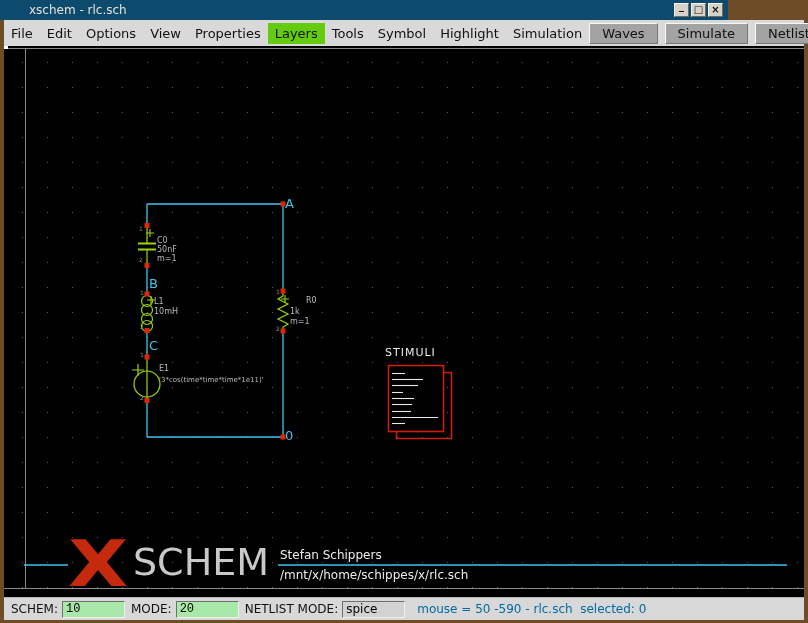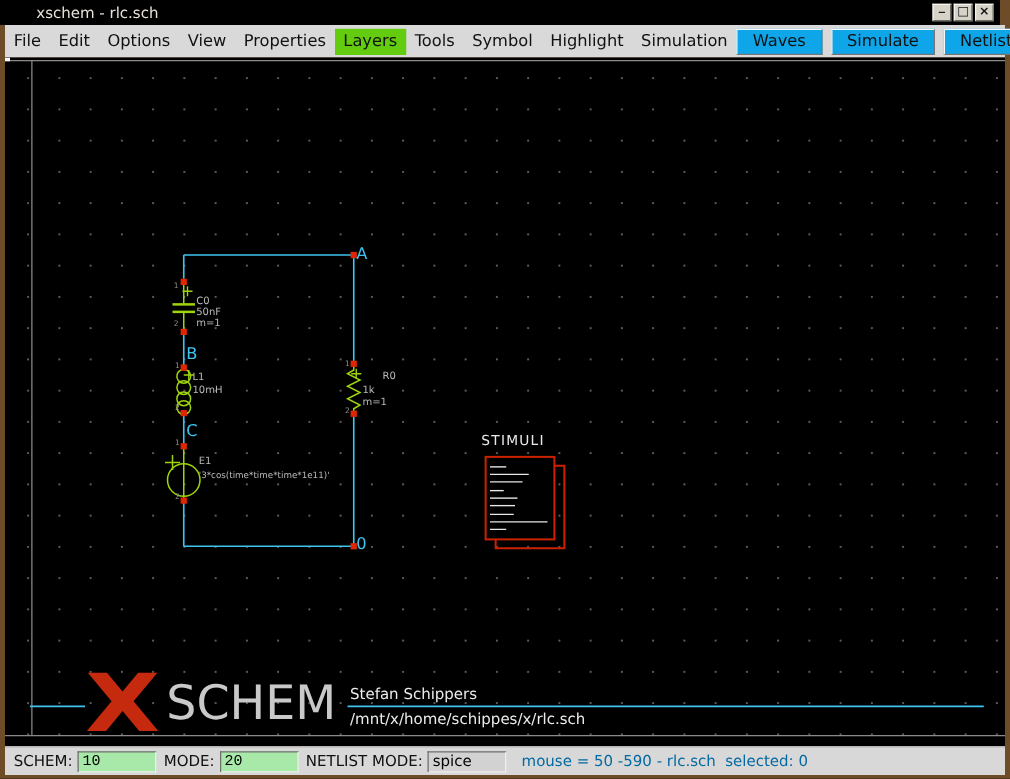--- a/index.html
+++ b/index.html
@@ -1,29 +1,29 @@
 <!DOCTYPE html>
 <html><head>
 <meta charset="utf-8">
 <style>
   html,body{margin:0;padding:0;background:#222;}
   *{box-sizing:border-box;font-family:"DejaVu Sans",sans-serif;}
   #window{position:relative;width:808px;height:623px;background:#6f4c28;overflow:hidden;}
   
-  #titlebar{position:absolute;left:0;top:0;width:800px;height:20px;background:#000000;color:#e8e2d8;}
+  #titlebar{position:absolute;left:0;top:0;width:728px;height:20px;background:#0c4a6e;color:#e8e2d8;}
   #titlebar .title{position:absolute;left:29px;top:3px;font-size:12px;}
   .winctrls{position:absolute;right:5px;top:3px;display:flex;gap:2px;}
   .winbtn{width:15px;height:14px;background:#d6d2c8;border:1px solid;border-color:#f4f2ee #6d6a62 #6d6a62 #f4f2ee;
           font-size:10px;line-height:11px;text-align:center;color:#111;font-weight:bold;cursor:default;}
   
   #menubar{position:absolute;left:4px;top:20px;width:800px;height:26px;background:#d9d9d9;display:flex;align-items:center;}
   .menu-item{font-size:13px;color:#111;padding:3px 7px;white-space:nowrap;}
   .menu-item.active{background:#63cc0e;}
   #menubar .spacer{flex:1;}
-  .mbtn{font-size:13px;color:#111;background:#0ea5e9;border:1px solid;border-color:#f8f8f8 #767676 #767676 #f8f8f8;
+  .mbtn{font-size:13px;color:#111;background:#a3a3a3;border:1px solid;border-color:#f8f8f8 #767676 #767676 #f8f8f8;
         padding:2px 12px;margin-right:7px;white-space:nowrap;}
   
   #canvas{position:absolute;left:4px;top:46px;width:800px;height:551px;background:#000;
           background-image:radial-gradient(circle,#5c5c5c 0.8px,transparent 1px);
           background-size:25px 25px;background-position:6px 4px;}
   #canvas svg{position:absolute;left:0;top:0;}
   .lbl{position:absolute;line-height:1;white-space:pre;}
   .net{color:#3fc4f0;font-size:13px;}
   .ctext{color:#b9b9b9;font-size:8px;}
   .ctext.small{font-size:7px;}

